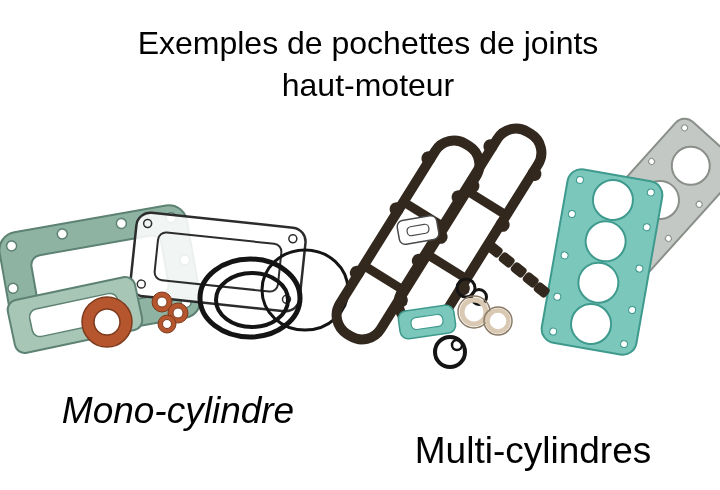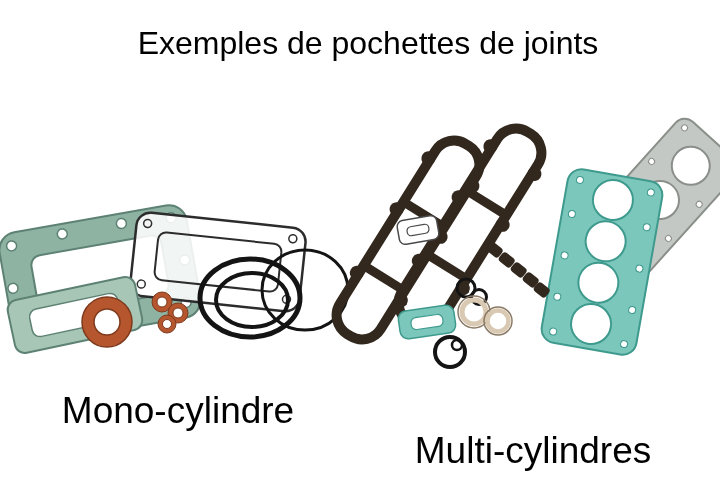--- a/index.html
+++ b/index.html
@@ -18,41 +18,41 @@
     font-family:"Liberation Sans", sans-serif; color:var(--text);
   }
   .title{
     position:absolute; top:14px; left:0; width:720px;
     text-align:center; font-size:32px; line-height:42px; font-weight:400;
     margin:8px;
   }
   .caption{
     position:absolute; font-size:37px; font-weight:400; text-align:center;
   }
-  .caption.mono{ top:390px; left:18px; width:320px; }
+  .caption.mono{ top:390px; left:18px; width:320px;font-style:italic; }
   .caption.multi{ top:394px; left:378px; width:310px;margin-top:36px; }
   .art{ position:absolute; top:100px; left:0; }
 
   
   .f-sage{fill:var(--sage);} .f-sagelight{fill:var(--sage_light);}
   .s-saged{stroke:var(--sage_dark);}
   .f-aqua{fill:var(--aqua);} .s-aquad{stroke:var(--aqua_dark);}
   .f-copper{fill:var(--copper);} .s-copperd{stroke:var(--copper_dark);}
   .f-grey{fill:var(--grey);} .s-greyd{stroke:var(--grey_dark);}
   .f-dark{fill:var(--dark);} .s-dark{stroke:var(--dark);}
   .s-ink{stroke:var(--ink);}
   .f-white{fill:#ffffff;} .f-none{fill:none;}
   .s-tan{stroke:var(--tan);} .s-tand{stroke:var(--tan_dark);}
 </style>
 </head>
 <body>
 
 <div class="page">
 
-  <h1 class="title"><span>Exemples de pochettes de joints</span><br></h1>
+  <h1 class="title"><span>Exemples de pochettes de joints</span><br><span>haut-moteur</span></h1>
 
   <svg class="art" width="720" height="300" viewBox="0 0 720 300">
 
     <g>
 
       <g transform="translate(100,175) rotate(-10)">
         <rect x="-95" y="-57" width="190" height="114" rx="18" class="f-sage s-saged" stroke-width="2"></rect>
         <rect x="-66" y="-30" width="132" height="60" rx="10" class="f-white s-saged" stroke-width="2"></rect>
         <g>
           <circle cx="-82" cy="-44" r="5" class="f-white s-saged" stroke-width="1.5"></circle>

